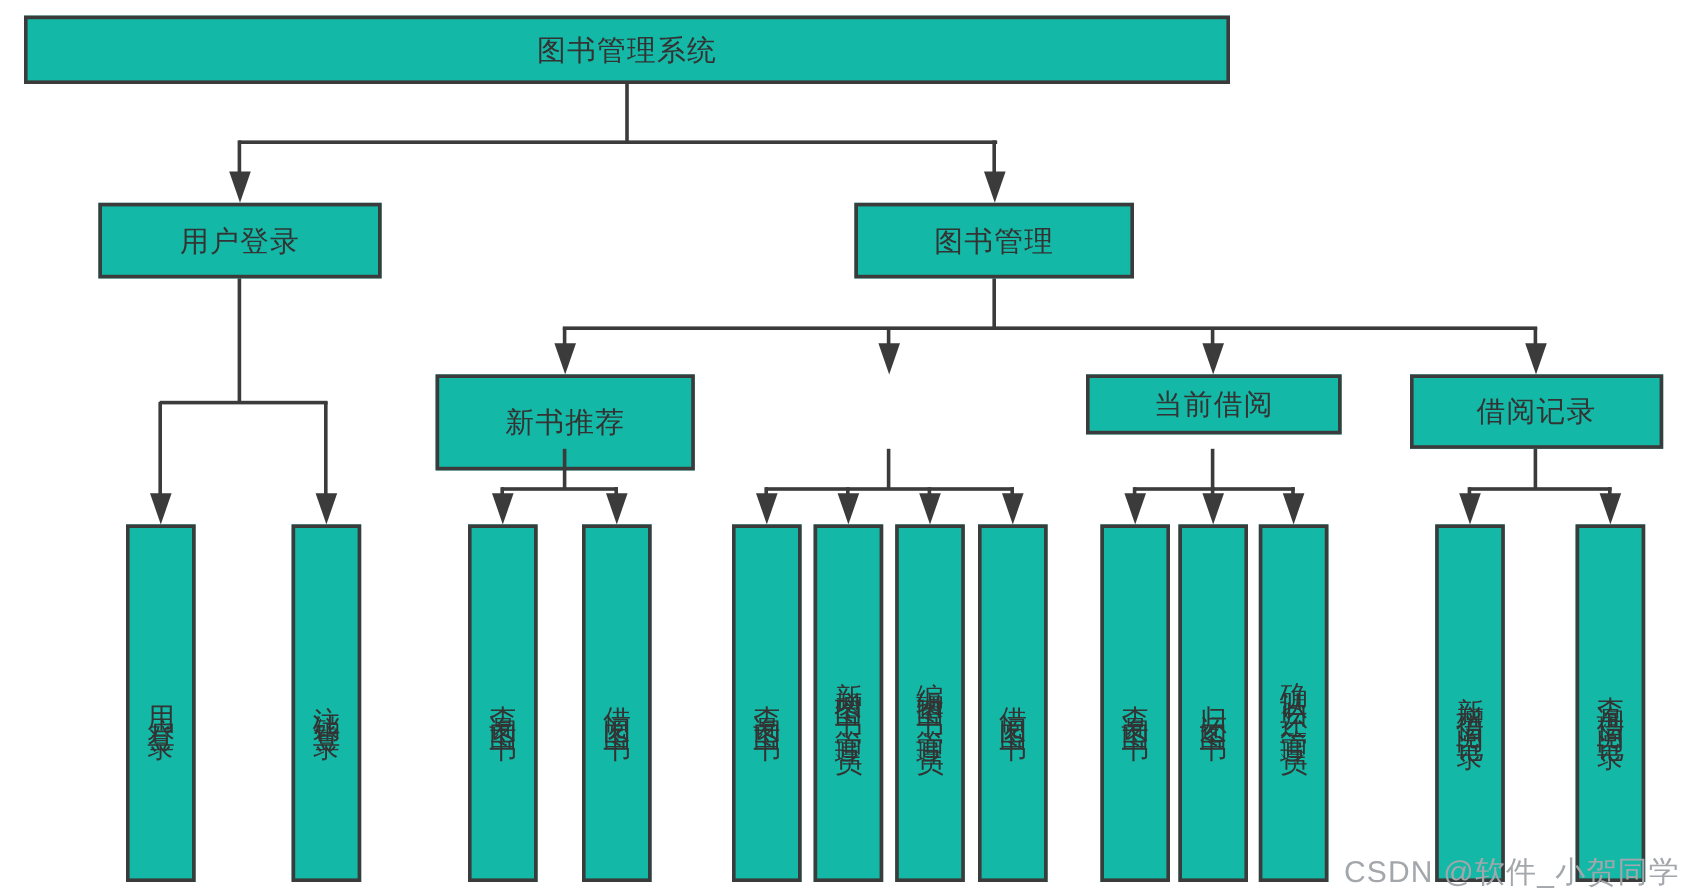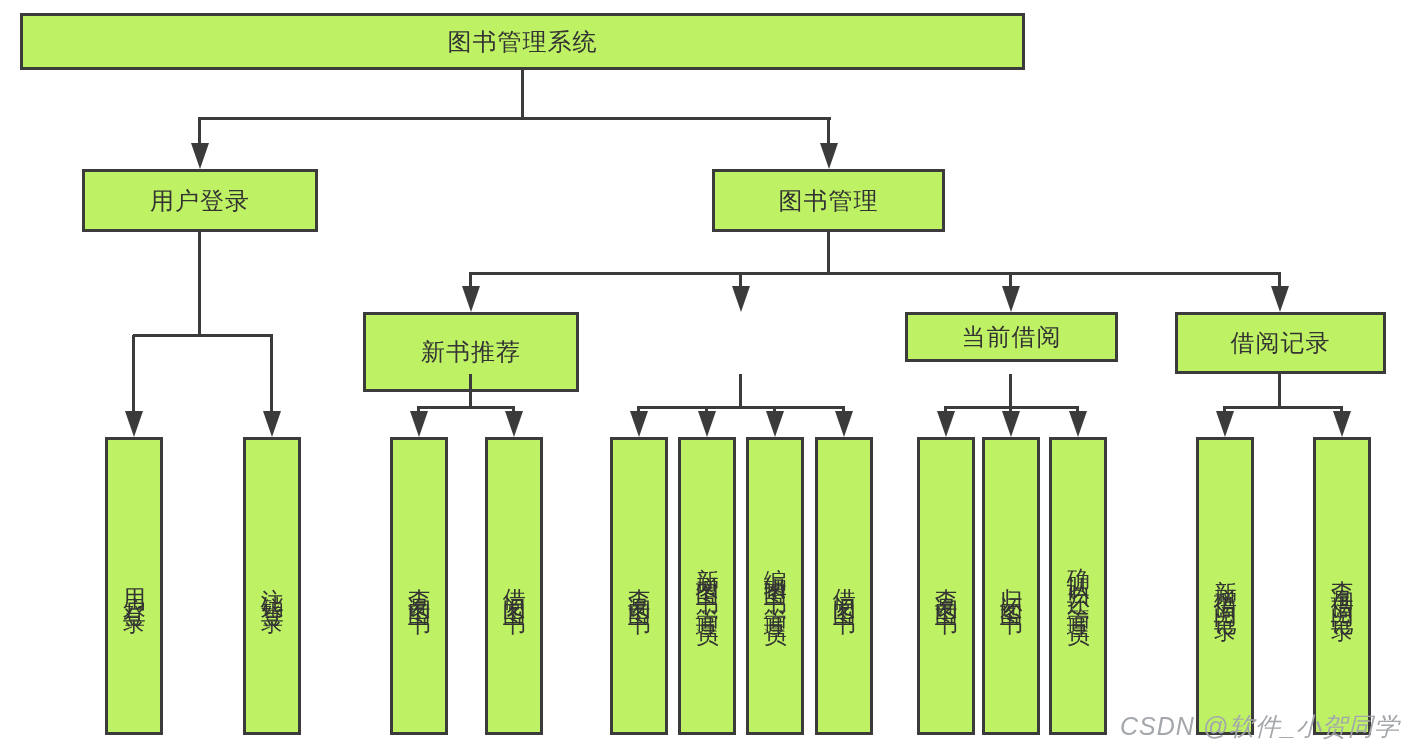--- a/index.html
+++ b/index.html
@@ -7,39 +7,39 @@
     --text:#333333;
     --background:#ffffff;
     --watermark:#a3a7ab;
   }
   html,body{margin:0;padding:0;background:var(--background);}
   .canvas{
     position:relative;width:1405px;height:747px;background:var(--background);
     overflow:hidden;font-family:"Liberation Sans",sans-serif;color:var(--text);
   }
   .box{
-    position:absolute;background:#bef264;border:3px solid var(--line);
+    position:absolute;background:#14b8a6;border:3px solid var(--line);
     box-sizing:border-box;display:flex;align-items:center;justify-content:center;
   }
   .hbox{font-size:24px;letter-spacing:1px;}
   .leaf{top:437px;width:58px;height:298px;}
   .vtext{
     writing-mode:vertical-rl;text-orientation:mixed;
     font-size:23px;line-height:1.1;letter-spacing:8px;white-space:nowrap;
   }
   .vl{position:absolute;width:3px;background:var(--line);}
   .hl{position:absolute;height:3px;background:var(--line);}
   .arrow{
     position:absolute;width:0;height:0;
     border-left:9px solid transparent;border-right:9px solid transparent;
     border-top:26px solid var(--line);
   }
   .watermark{
     position:absolute;right:5px;bottom:4px;font-size:25px;letter-spacing:1px;
-    color:var(--watermark);z-index:10;font-style:italic;
+    color:var(--watermark);z-index:10;
   }
 </style>
 </head>
 <body>
 
 <div class="canvas">
 
   <div class="box hbox" style="left:20px;top:13px;width:1005px;height:57px">
     <span>图书管理系统</span>
   </div>

